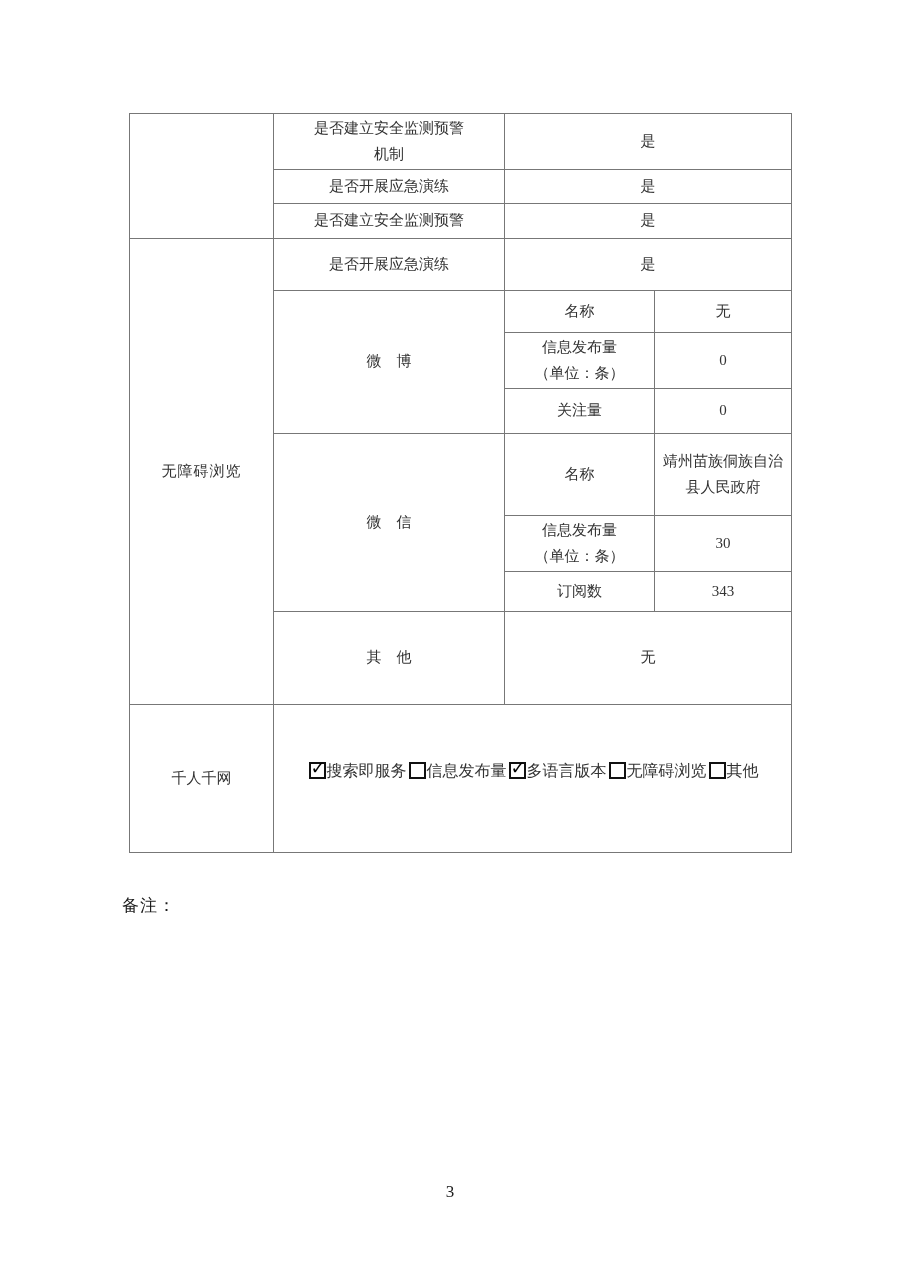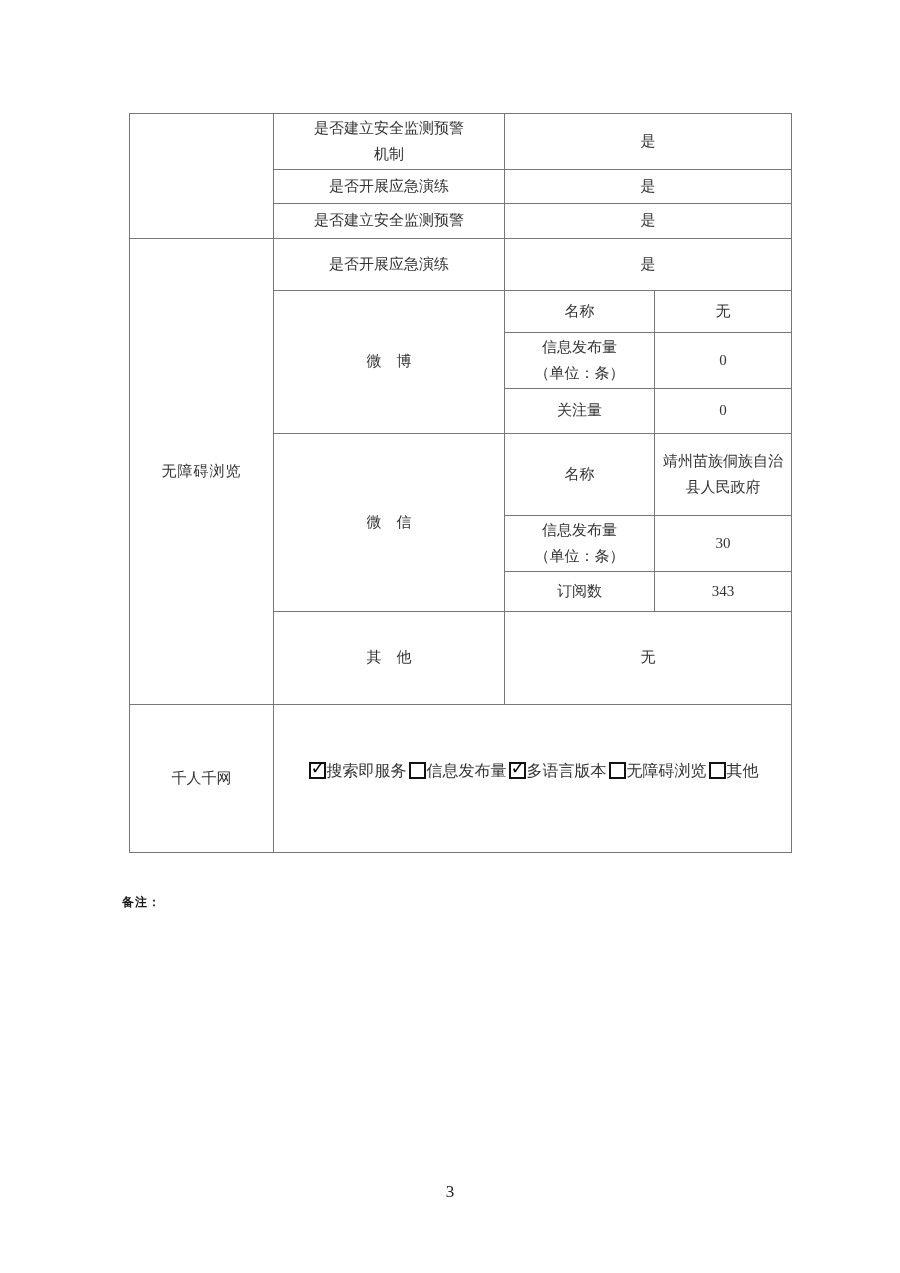--- a/index.html
+++ b/index.html
@@ -55,21 +55,21 @@
   .checkbox.checked::after{
     content:"\2713";
     position:absolute;left:0px;top:-5px;
     font-size:18px;font-weight:bold;color:#000;
     line-height:1;
     font-family:"DejaVu Sans",sans-serif;
   }
 
   .notes{
     position:absolute;left:122px;top:894px;
-    font-size:12px;font-weight:bold;color:#1a1a1a;
+    font-size:17px;font-weight:normal;color:#1a1a1a;
     letter-spacing:1px;
   }
   .page-number{
     position:absolute;left:0;top:1182px;width:900px;
     text-align:center;font-size:17px;color:#222222;
   }
 </style>
 </head>
 <body>
 

